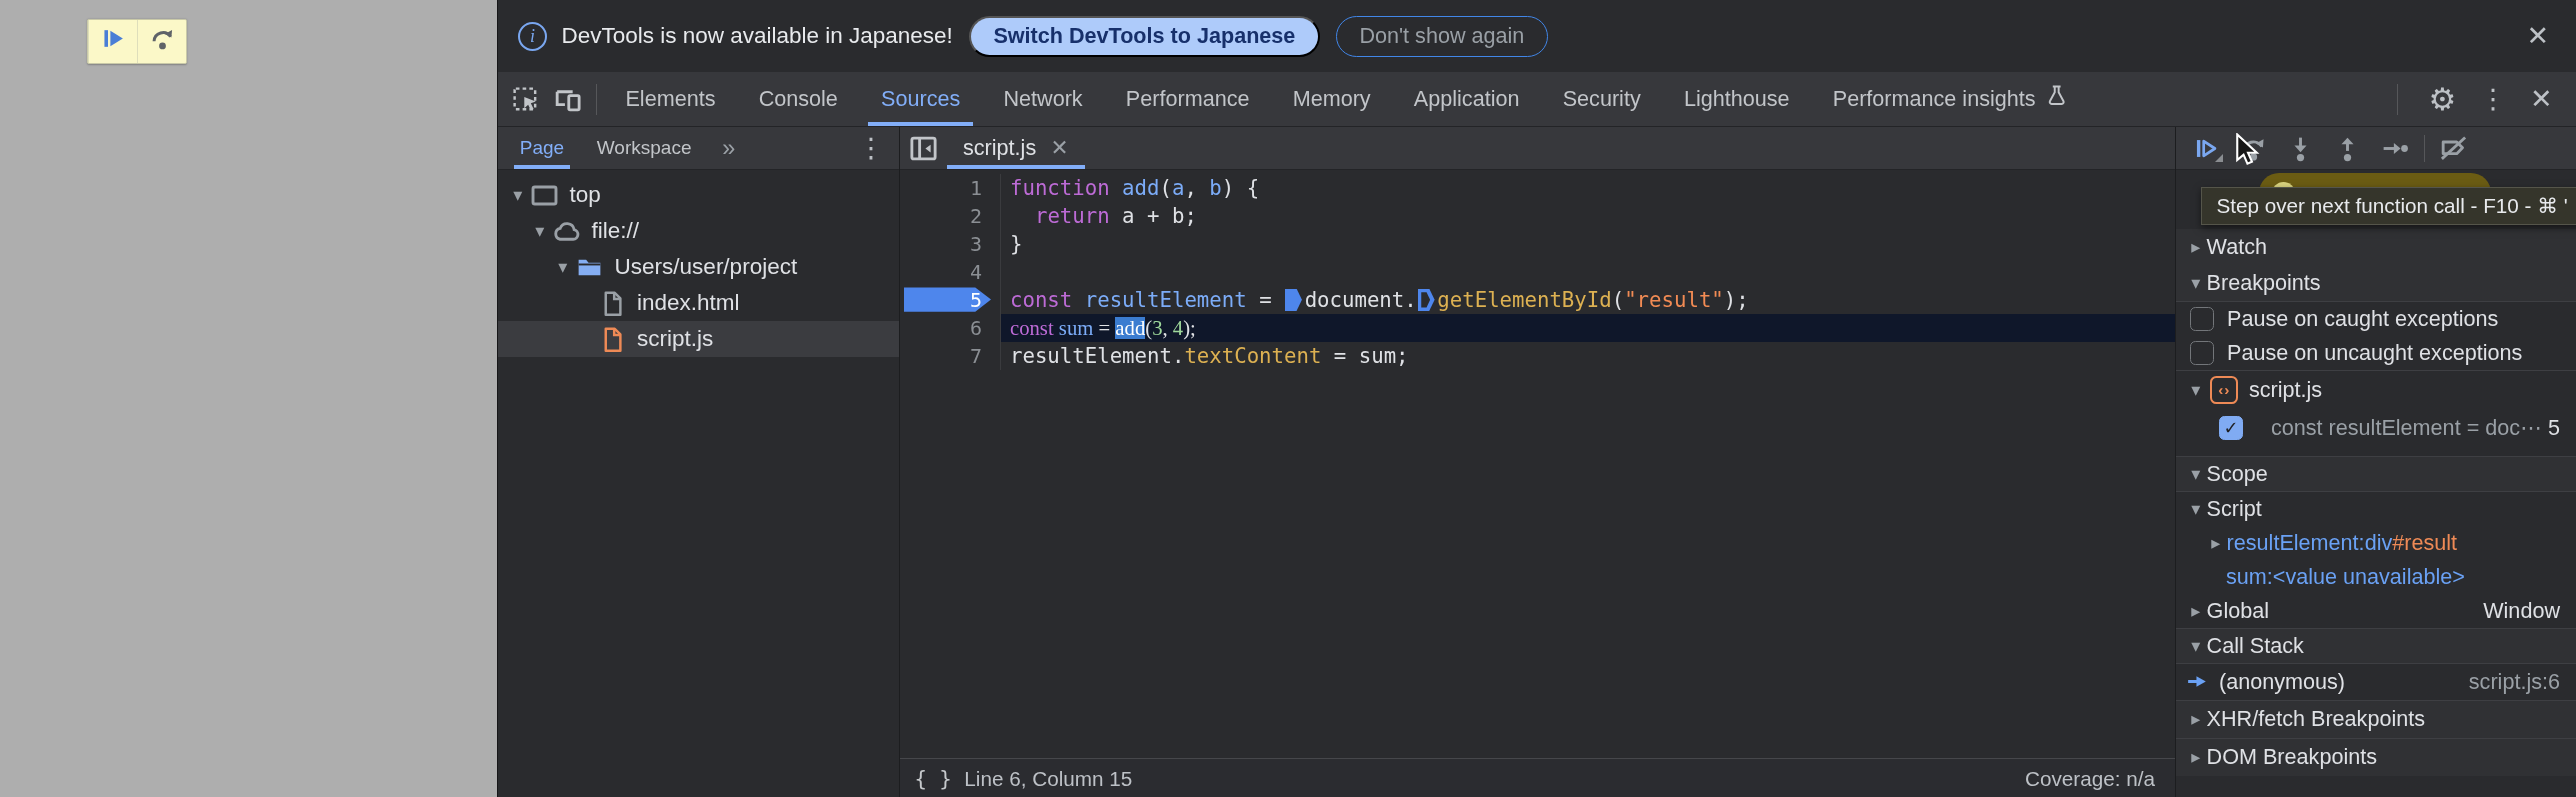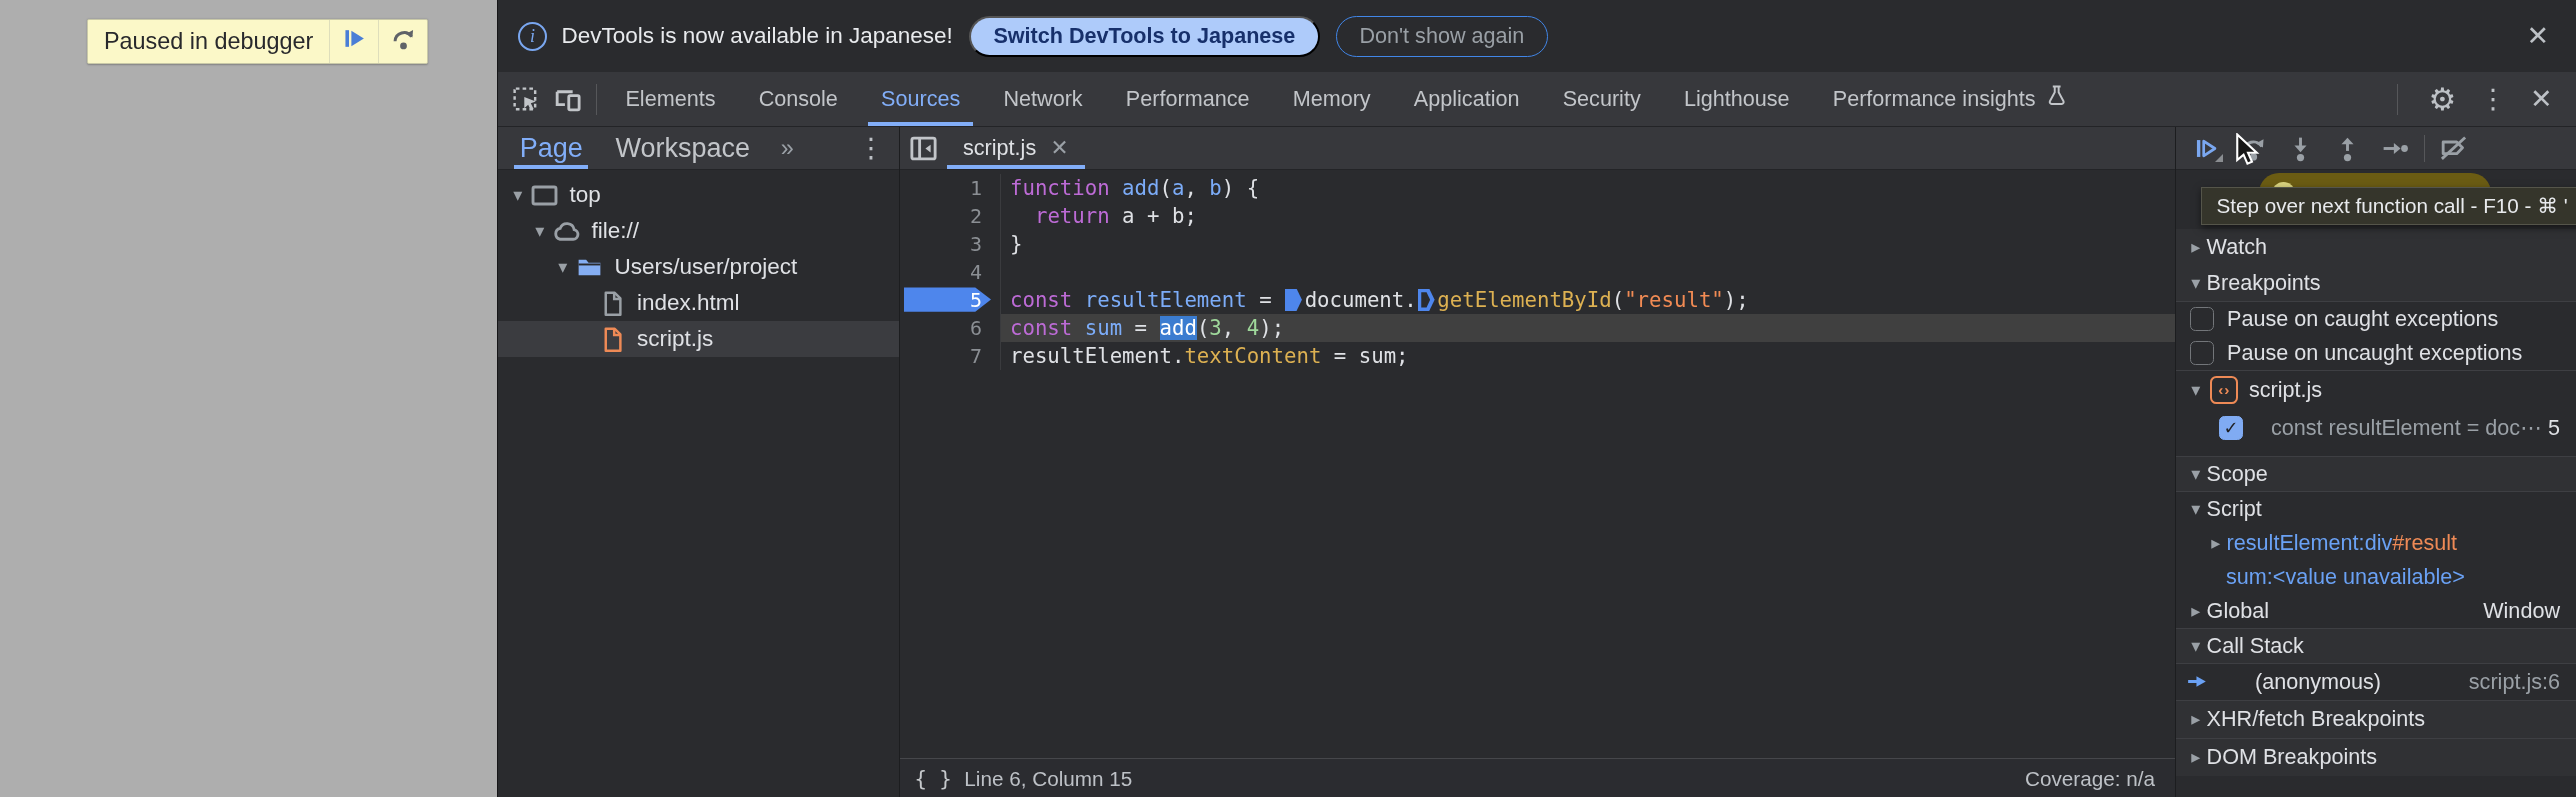--- a/index.html
+++ b/index.html
@@ -40,21 +40,21 @@
   .tabbar .right { display:flex; align-items:center; gap:23.4px; padding-right:23.4px; }
 
   
   .dt-body { display:flex; height:671px; }
   .navigator { width:402px; border-right:0.9px solid #1c1d1f; display:flex; flex-direction:column; background:#2a2b2e; }
   .editor { flex:1; display:flex; flex-direction:column; background:#2a2b2e; min-width:0; }
   .sidebar { width:401px; border-left:0.9px solid #1c1d1f; display:flex; flex-direction:column; background:#2a2b2e; position:relative; }
 
   
   .nav-tabs { height:43px; background:#37383c; border-bottom:0.9px solid #232427; display:flex; align-items:stretch; padding-left:20px; }
-  .ntab { display:flex; align-items:center; padding:0 1.8px; margin-right:29px; color:#c2c5c9; font-size:27px; position:relative; cursor:pointer; }
+  .ntab { display:flex; align-items:center; padding:0 1.8px; margin-right:29px; color:#c2c5c9; font-size:19px; position:relative; cursor:pointer; }
   .ntab.active { color:#82aef8; }
   .ntab.active::after { content:""; position:absolute; left:-3.6px; right:-3.6px; bottom:0; height:3.6px; background:#82aef8; }
   .nav-more { color:#9aa0a6; font-size:23.4px; display:flex; align-items:center; cursor:pointer; }
   .nav-tabs .spacer { flex:1; }
   .nav-kebab { margin-right:14.4px; }
   .tree { padding-top:7.2px; }
   .trow { height:36px; display:flex; align-items:center; font-size:22.5px; color:#dfe1e5; cursor:pointer; white-space:nowrap; }
   .trow.selected { background:#3b3c40; }
   .caret { color:#9aa0a6; font-size:18px; width:21.6px; text-align:center; flex:0 0 auto; }
   .ticon { width:32px; display:flex; justify-content:center; margin-right:9px; flex:0 0 auto; }
@@ -64,21 +64,21 @@
   .etabs { height:43px; background:#37383c; border-bottom:0.9px solid #232427; display:flex; align-items:stretch; }
   .panel-toggle { width:47px; display:flex; align-items:center; justify-content:center; cursor:pointer; }
   .etab { display:flex; align-items:center; padding:0 16px; position:relative; cursor:pointer; }
   .etab .fname { color:#dfe1e5; font-size:21.6px; }
   .etab .eclose { color:#9aa0a6; font-size:21.6px; margin-left:14.4px; }
   .etab::after { content:""; position:absolute; left:0; right:0; bottom:0; height:3.6px; background:#82aef8; }
   .code { flex:1; overflow:hidden; padding-top:3.6px; font-family:"DejaVu Sans Mono","Liberation Mono",monospace; font-size:20.7px; }
   .cline { display:flex; height:28px; line-height:28px; }
   .gut { width:101px; flex:0 0 auto; text-align:right; padding-right:18px; color:#8b8f94; font-size:20px; border-right:0.9px solid #3a3b3e; position:relative; cursor:pointer; }
   .ctext { flex:1; padding-left:9px; white-space:pre; color:#dfe1e5; }
-  .cline.paused .ctext { background:#404040; }
+  .cline.paused .ctext { background:#0f172a;font-family:Liberation Serif, serif; }
   .gut.bp { color:#fff; }
   .gut.bp::before { content:""; position:absolute; left:3.6px; top:1.8px; bottom:1.8px; right:9px; background:#4e86ec;
     clip-path:polygon(0 0,82% 0,100% 50%,82% 100%,0 100%); z-index:0; }
   .gut.bp span { position:relative; z-index:1; }
   .tk-kw { color:#bd6bd6; } .tk-vr { color:#7cacf8; } .tk-def { color:#7cacf8; }
   .tk-fn { color:#ddb152;margin-top:48px; } .tk-st { color:#f28b54; } .tk-nm { color:#9fd89b; } .tk-pl { color:#dfe1e5; }
   .tk-sel { background:#3b7cd0; color:#fff; }
   .mk { display:inline-block; width:17px; height:22.5px; vertical-align:-4.5px; background:#4e86ec; margin:0 2.7px 0 0.9px;
     clip-path:polygon(0 0,68% 0,100% 50%,68% 100%,0 100%); position:relative; cursor:pointer; }
   .mk.hollow::after { content:""; position:absolute; inset:3.6px 4.5px 3.6px 3.6px; background:#2a2b2e;
@@ -99,36 +99,35 @@
   .sec-h.btop { border-top:0.9px solid #3e3f43; } .sec-h.bbot { border-bottom:0.9px solid #3e3f43; }
   .srow { height:34px; display:flex; align-items:center; font-size:21.6px; color:#dfe1e5; }
   .srow .right, .sec-h .right { margin-left:auto; margin-right:16px; }
   .cb { width:24px; height:24px; border:1.8px solid #73767a; border-radius:5.4px; margin-left:14.4px; flex:0 0 auto; cursor:pointer; }
   .cb.checked { background:#80abf3; border-color:#80abf3; color:#1f2023; display:flex; align-items:center; justify-content:center; font-size:18px; font-weight:bold; }
   .cb-label { margin-left:12.6px; }
   .jsicon { width:28px; height:28px; border:2.7px solid #ee8a56; border-radius:6.3px; color:#ee8a56; display:flex; align-items:center; justify-content:center; font-size:15.3px; font-weight:bold; letter-spacing:0.9px; margin-left:3.6px; flex:0 0 auto; }
   .bp-code { color:#9aa0a6; margin-left:28px; white-space:nowrap; overflow:hidden; }
   .divider { height:0.9px; background:#3e3f43; }
   .name-blue { color:#6aa1f4; } .val-orange { color:#ee8a56; } .val-blue { color:#6aa1f4;text-align:center; }
-  .frame-row { height:36px; display:flex; align-items:center; font-size:21.6px;gap:36px; }
+  .frame-row { height:36px; display:flex; align-items:center; font-size:21.6px; }
   .loc { color:#9aa0a6; margin-left:auto; margin-right:16px; }
 
   
   .blob { position:absolute; left:1761px; top:173px; width:232px; height:40px; border-radius:20px; background:#6b5c13; z-index:8; }
   .blob .dot { position:absolute; left:12.6px; top:9px; width:23.4px; height:23.4px; border-radius:50%; background:#d9d37f; }
   .tooltip { position:absolute; left:1703px; top:187px; height:38px; line-height:36px; padding:0 14.4px; background:#35352b;
     border:0.9px solid #55554a; color:#e8eaed; font-size:20.7px; white-space:nowrap; z-index:9; box-shadow:0 2.7px 7.2px rgba(0,0,0,.5); }
   .cursor { position:absolute; left:1735px; top:133px; z-index:20; }
 </style>
 </head>
 <body>
 
 <div class="webpage">
   <div class="paused-banner">
-    <div class="pb-label">Paused in debugger</div>
     <div class="pb-btn">
       <span>
         <svg width="25" height="25" viewBox="0 0 24 24">
             <path d="M5 4v16" stroke="#4a7ed6" stroke-width="3.4" fill="none"></path>
             <path d="M9 4.5L21 12 9 19.5z" fill="#4a7ed6"></path>
           </svg>
       </span>
     </div>
     <div class="pb-btn">
       <span>

